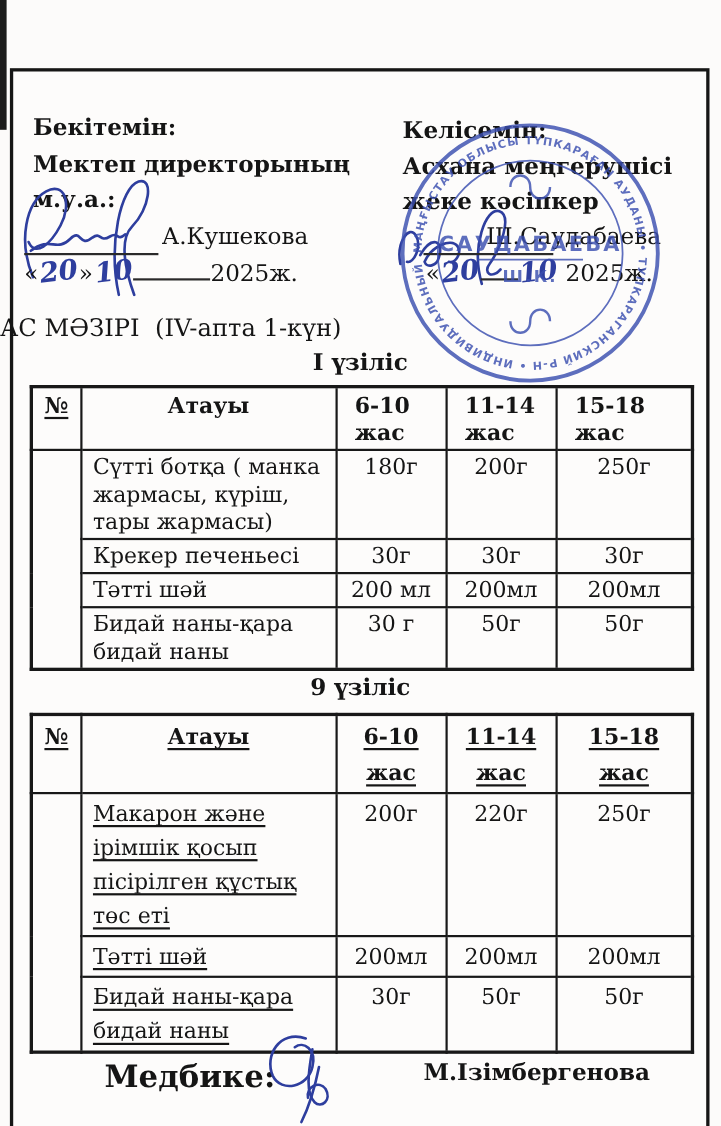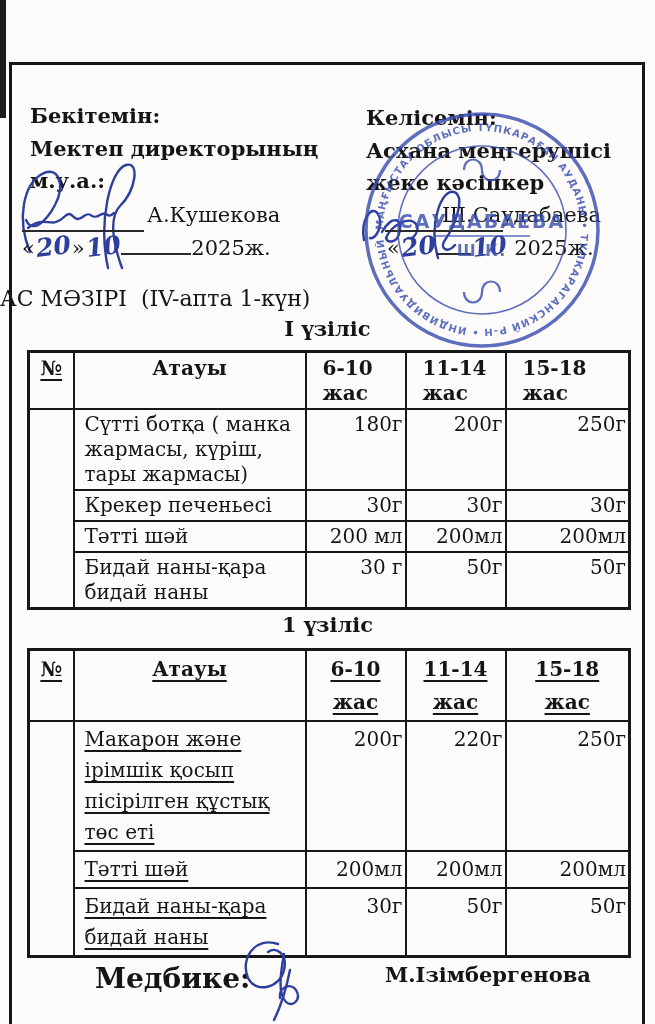--- a/index.html
+++ b/index.html
@@ -40,21 +40,21 @@
   
   table{border-collapse:collapse;table-layout:fixed;position:absolute;left:27px;background:#fdfcfb;z-index:2;}
   #table1{top:350px;}
   #table2{top:648px;}
   th,td{border:2px solid #181818;vertical-align:top;font-size:20px;}
   table{border:3px solid #181818;}
   col.c-num{width:45px;}col.c-name{width:232px;}col.c-a1{width:100px;}col.c-a2{width:100px;}col.c-a3{width:124px;}
   th{font-weight:bold;text-align:center;padding:3px 2px;}
   td.num-cell{border-right:2px solid #181818;}
   td.name-cell{text-align:left;padding:2px 8px 2px 10px;}
-  td.val-cell{text-align:right;padding:2px 2px;}
+  td.val-cell{text-align:center;padding:2px 2px;}
   #table1 td{line-height:25px;}
   #table1 th{line-height:24px;}
   #table2 td{line-height:31px;}
   #table2 th{padding:6px 2px;}
   #table2 .age-unit{display:block;margin-top:9px;}
   #table1 .age-unit{display:block;margin-top:1px;text-align:left;padding-left:14px;}
   #table1 th .age-range{display:block;text-align:left;padding-left:14px;}
   #table1 th.h-name,#table1 th.h-num{vertical-align:top;}
   .u{text-decoration:underline;text-underline-offset:4px;text-decoration-thickness:1.5px;}
 
@@ -162,21 +162,21 @@
   </tr>
   <tr>
     <td class="name-cell">Бидай наны-қара бидай наны</td>
     <td class="val-cell">30 г</td>
     <td class="val-cell">50г</td>
     <td class="val-cell">50г</td>
   </tr>
 </tbody>
   </table>
 
-<div class="sect-head" id="sect2-head">1 үзіліс</div>
+<div class="sect-head" id="sect2-head">9 үзіліс</div>
 
 <table id="table2">
   <colgroup>
       <col class="c-num">
       <col class="c-name">
       <col class="c-a1">
       <col class="c-a2">
       <col class="c-a3">
     </colgroup>
   <tbody>

